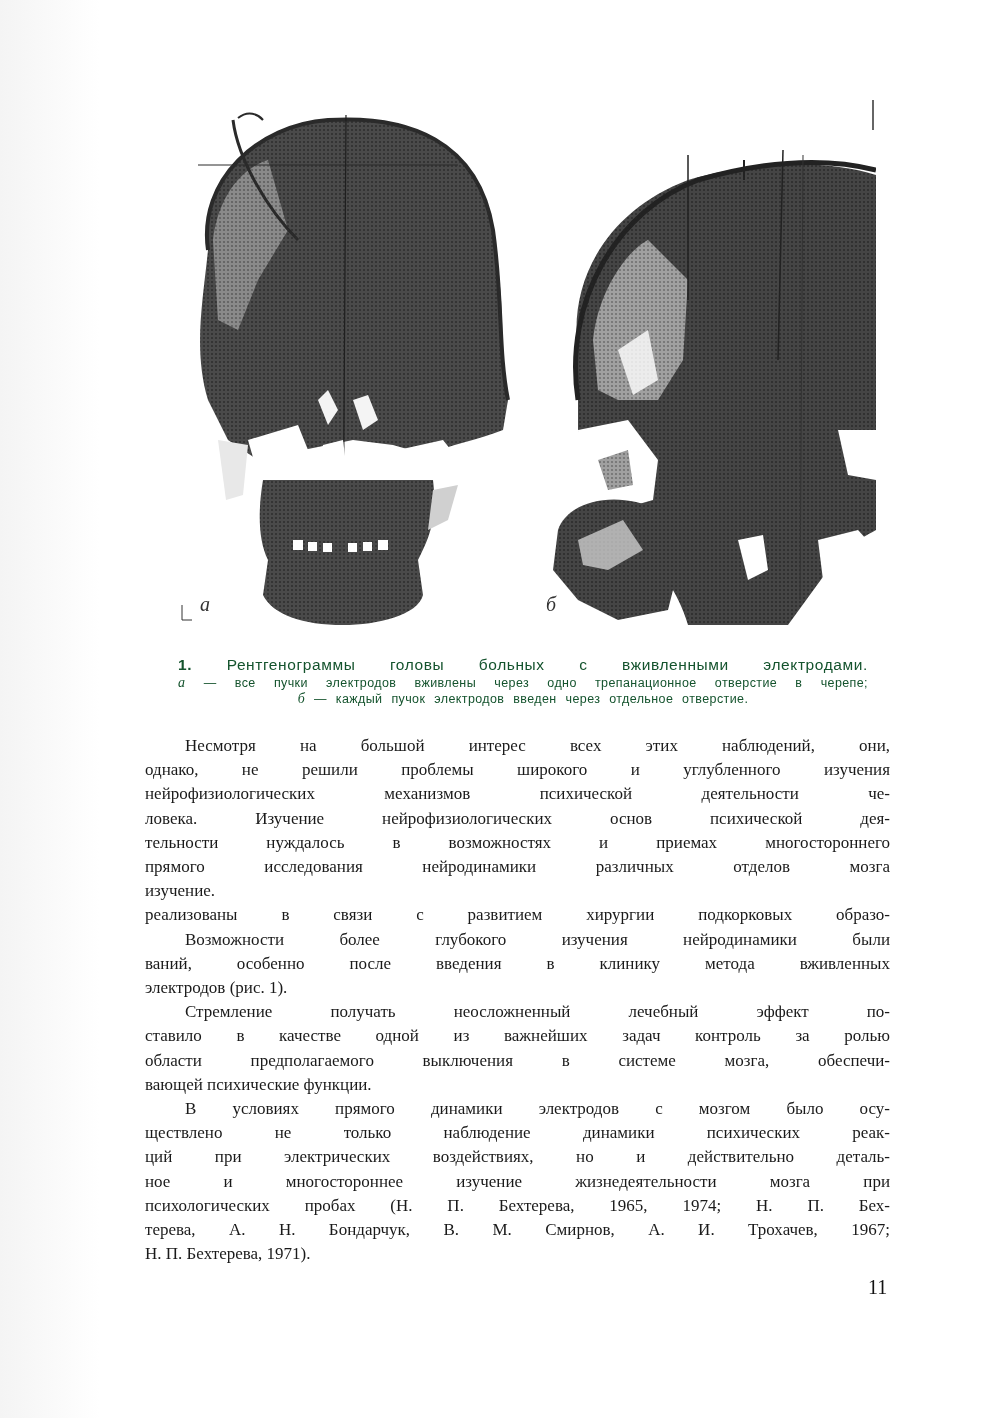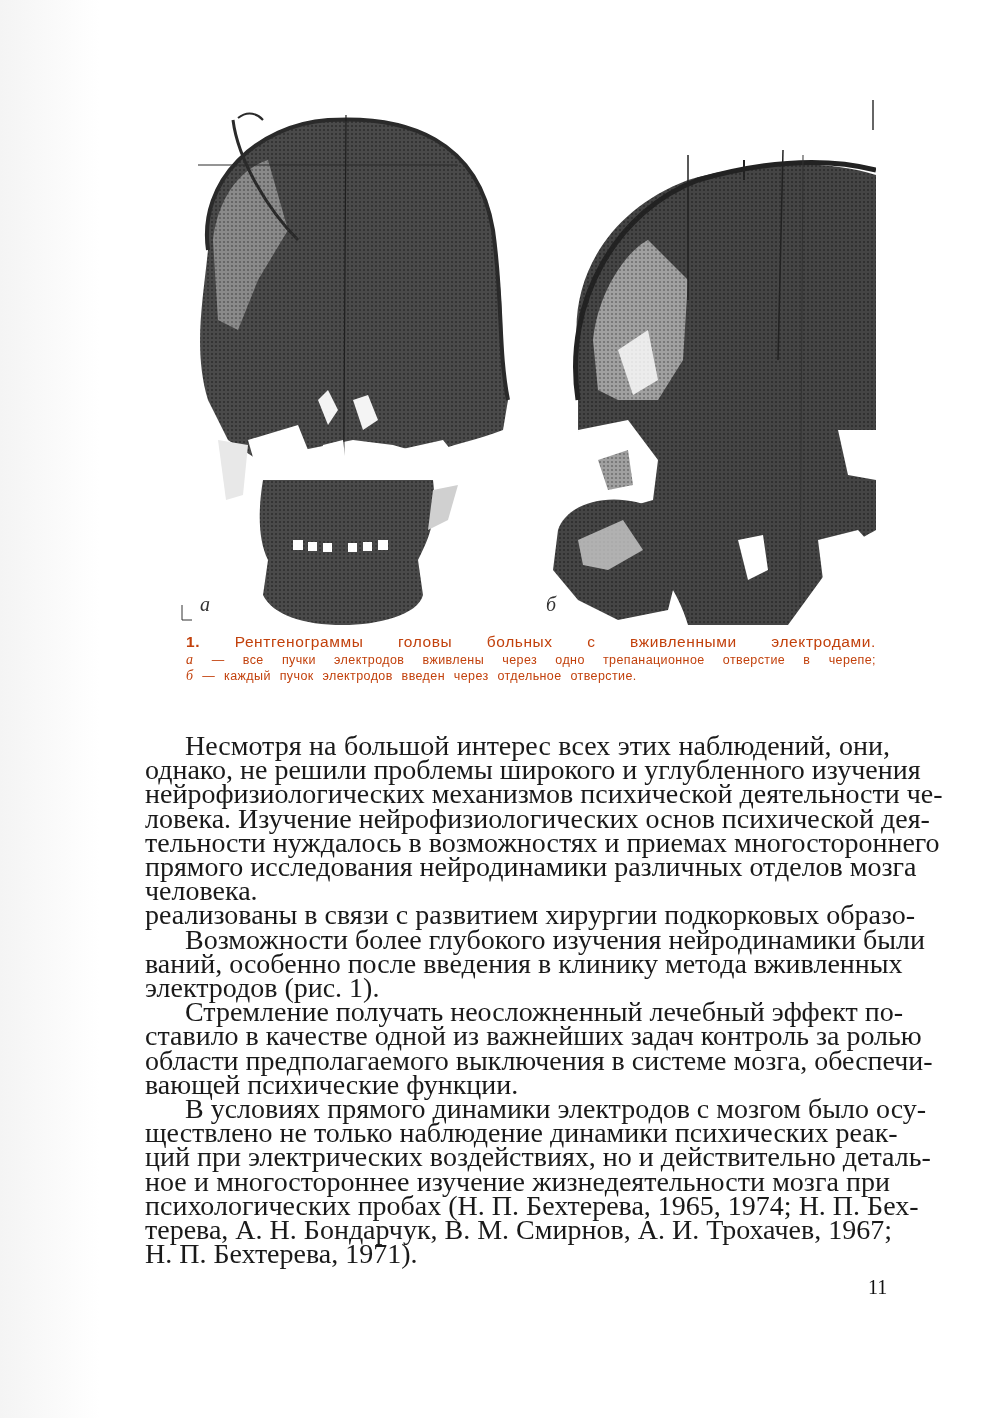--- a/index.html
+++ b/index.html
@@ -50,25 +50,24 @@
       font-size: 20px;
       color: #333;
     }
     .panel-label-a { left: 22px; top: 493px; }
     .panel-label-b { left: 368px; top: 493px; }
 
     
     .caption {
       position: absolute;
       left: 178px;
-      top: 632px;
+      top: 655px;
       width: 690px;
       font-family: "Liberation Sans", "DejaVu Sans", sans-serif;
-      color: #c2410c;
-      margin-left: 8px;
+      color: #14532d;
     }
     .caption-title {
       font-size: 15.5px;
       letter-spacing: 0.6px;
       word-spacing: 9px;
       text-align: justify;
       text-align-last: justify;
       line-height: 20px;
     }
     .caption-title b { font-weight: bold; }
@@ -76,36 +75,36 @@
       font-size: 12.5px;
       letter-spacing: 0.4px;
       word-spacing: 5px;
       line-height: 15px;
     }
     .caption-line.first {
       text-align: justify;
       text-align-last: justify;
     }
     .caption-line.second {
-      text-align: left;
+      text-align: center;
     }
     .caption-line i {
       font-family: "Liberation Serif", serif;
       font-style: italic;
       font-size: 14px;
     }
 
     
     .body-text {
       position: absolute;
       left: 145px;
       top: 734px;
       width: 745px;
       font-family: "Liberation Serif", "DejaVu Serif", serif;
-      font-size: 28px;
+      font-size: 17px;
       line-height: 24.2px;
       color: #1a1a1a;
     }
     .paragraph {
       margin: 0;
       text-align: justify;
       text-indent: 40px;
       hyphens: manual;
     }
     .paragraph .ln {
@@ -241,21 +240,21 @@
 </div>
 
 <div class="body-text">
   <p class="paragraph">
     <span class="ln first">Несмотря на большой интерес всех этих наблюдений, они,</span>
     <span class="ln">однако, не решили проблемы широкого и углубленного изучения</span>
     <span class="ln">нейрофизиологических механизмов психической деятельности че-</span>
     <span class="ln">ловека. Изучение нейрофизиологических основ психической дея-</span>
     <span class="ln">тельности нуждалось в возможностях и приемах многостороннего</span>
     <span class="ln">прямого исследования нейродинамики различных отделов мозга</span>
-    <span class="ln last">человека.</span>
+    <span class="ln last">изучение.</span>
   </p>
   <p class="paragraph">
     <span class="ln">реализованы в связи с развитием хирургии подкорковых образо-</span>
     <span class="ln first">Возможности более глубокого изучения нейродинамики были</span>
     <span class="ln">ваний, особенно после введения в клинику метода вживленных</span>
     <span class="ln last">электродов (рис. 1).</span>
   </p>
   <p class="paragraph">
     <span class="ln first">Стремление получать неосложненный лечебный эффект по-</span>
     <span class="ln">ставило в качестве одной из важнейших задач контроль за ролью</span>

